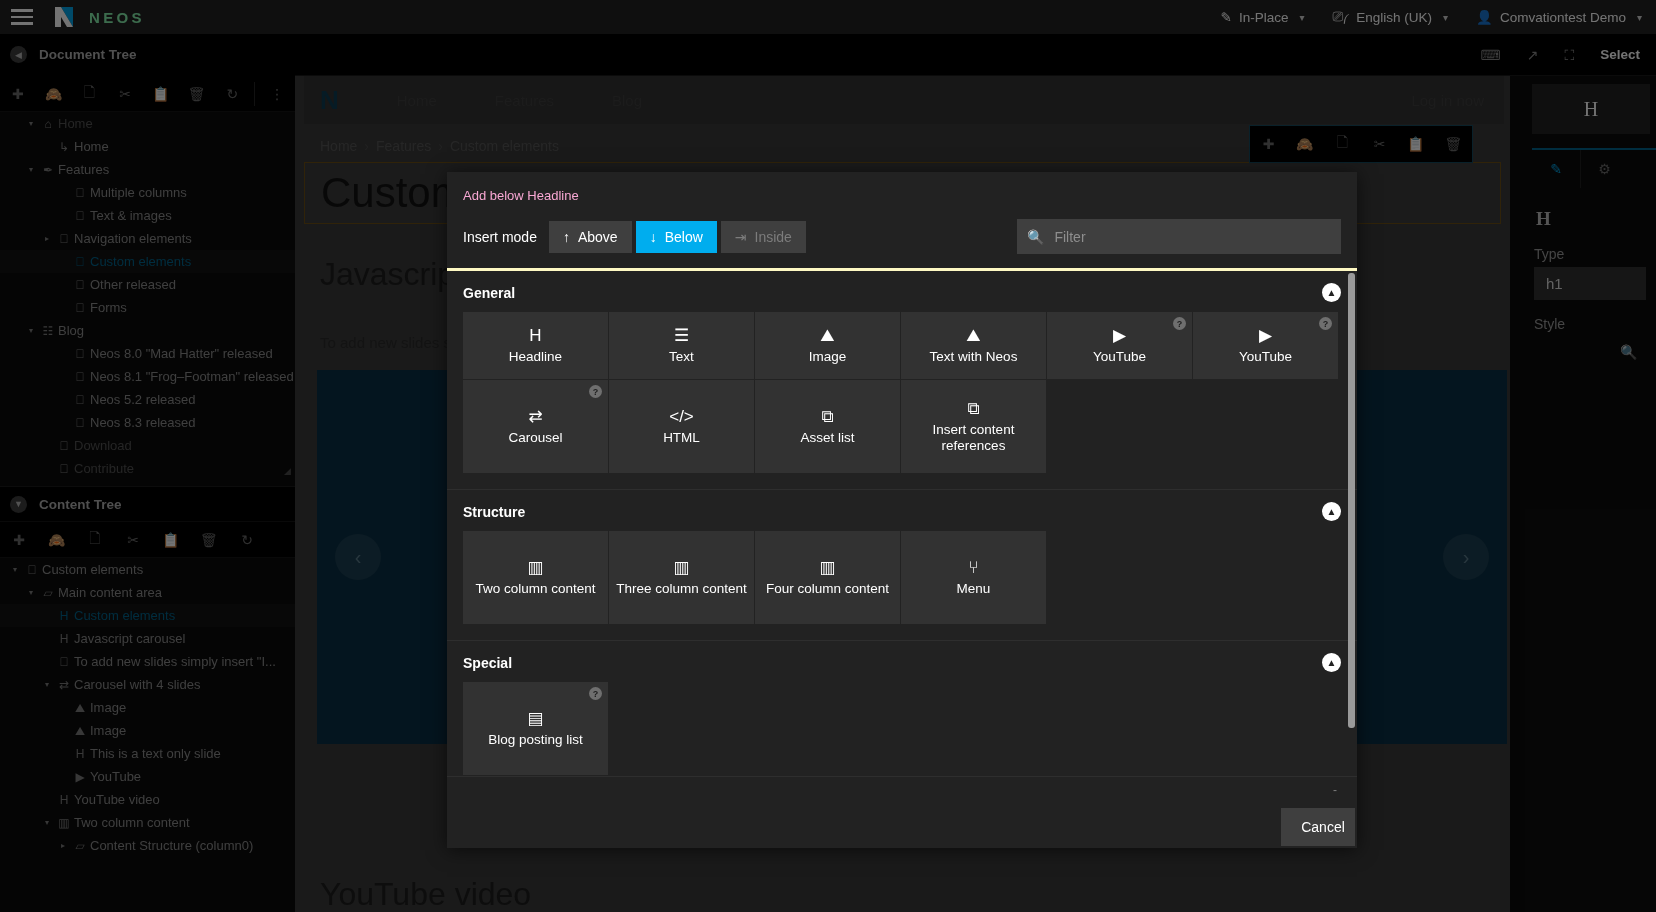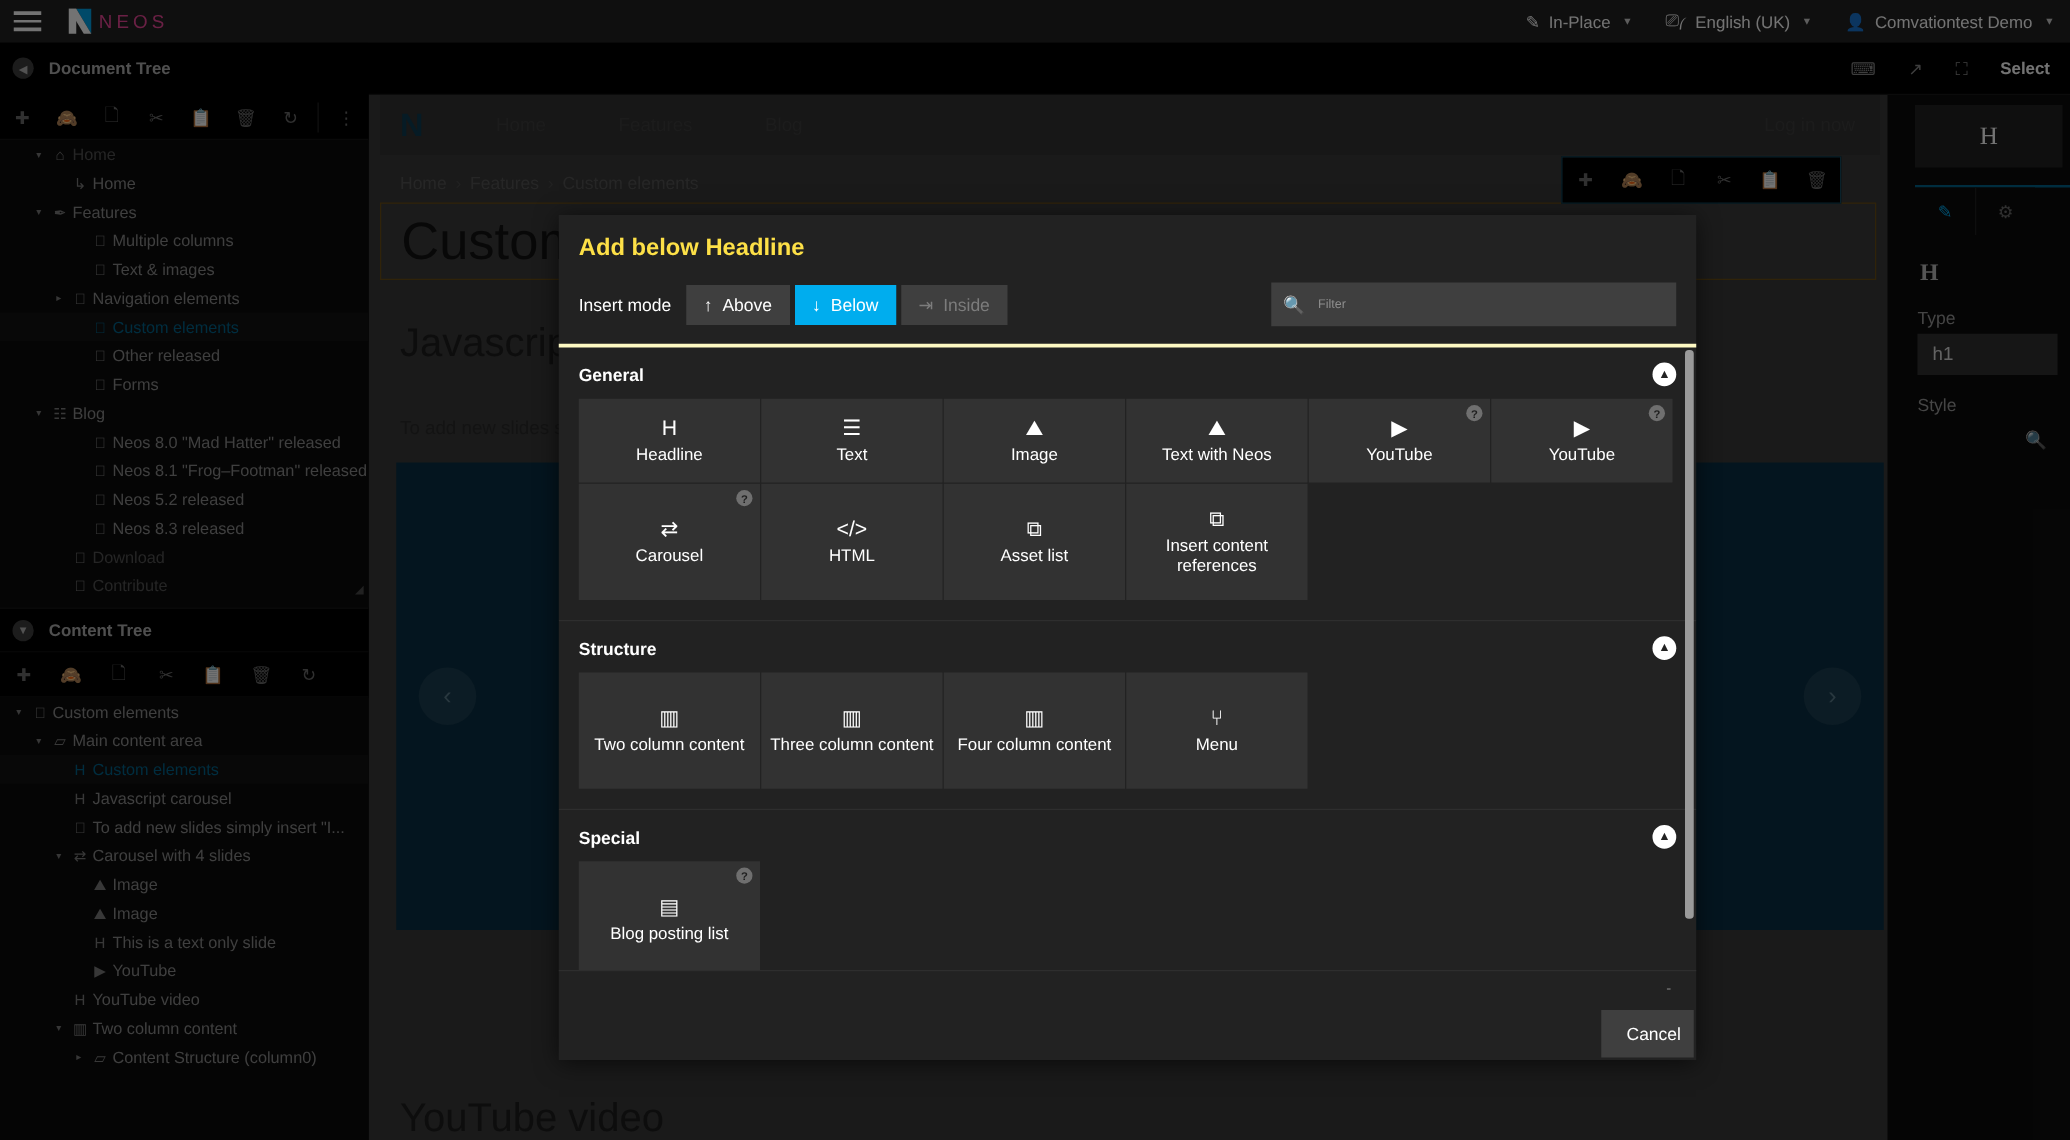--- a/index.html
+++ b/index.html
@@ -21,22 +21,22 @@
     width: 34px; height: 34px; display: flex; flex-direction: column;
     justify-content: center; align-items: center; gap: 4px;
     margin-left: 5px; cursor: pointer;
   }
   .burger span { display: block; width: 22px; height: 2.5px; background: #ffffff; }
   .neos-logo {
     margin-left: 14px; width: 26px; height: 24px; position: relative;
   }
   .neos-logo svg { display: block; }
   .neos-word {
-    color: #ec4899; font-size: 15px; letter-spacing: 3.3px;
-    font-weight: 400;
+    margin-left: 10px; color: #86efac; font-size: 15px; letter-spacing: 3.3px;
+    font-weight: 700;
   }
   .top-right { margin-left: auto; display: flex; align-items: center; height: 34px; }
   .tb-item {
     display: flex; align-items: center; gap: 7px; height: 34px;
     padding: 0 14px; color: #ffffff; font-size: 13.5px; cursor: pointer;
   }
   .tb-item .caret { font-size: 10px; color: #cfcfcf; margin-left: 4px; }
   .tb-pub {
     background: #00a338; color: #ffffff; height: 34px; display: flex;
     align-items: center; padding: 0 14px; font-size: 13.5px; cursor: pointer;
@@ -189,41 +189,41 @@
   #overlay {
     position: absolute; left: 0; top: 0; width: 1656px; height: 912px;
     background: rgba(0,0,0,0.55); z-index: 50;
   }
   #modal {
     position: absolute; left: 447px; top: 172px; width: 910px; height: 676px;
     background: #222222; z-index: 51; display: flex; flex-direction: column;
     box-shadow: 0 2px 18px rgba(0,0,0,.6);
   }
   #modal-head { padding: 16px 16px 0 16px; flex: 0 0 auto; }
-  #modal-title { color: #fde047; font-size: 19px; font-weight: 700; }
+  #modal-title { color: #f9a8d4; font-size: 13px; font-weight: 400; }
   #modal-controls {
     display: flex; align-items: center; padding: 16px 16px 14px 16px;
     flex: 0 0 auto;
   }
   #insert-mode-label { color: #ffffff; font-size: 14px; margin-right: 12px; }
   .mode-btn {
     height: 32px; display: flex; align-items: center; gap: 8px;
     padding: 0 14px; font-size: 14px; cursor: pointer; margin-right: 4px;
     background: #3f3f3f; color: #ffffff;
   }
   .mode-btn.active { background: #00adee; color: #ffffff; }
   .mode-btn.disabled { background: #3f3f3f; color: #7c7c7c; cursor: default; }
   #filter-wrap {
     margin-left: auto; width: 324px; height: 35px; background: #3f3f3f;
     display: flex; align-items: center; padding: 0 10px; gap: 10px;
   }
   #filter-wrap .mag { color: #d8d8d8; font-size: 14px; }
   #filter-input {
     background: transparent; border: none; outline: none; color: #ffffff;
-    font-size: 10px; width: 100%; font-family: "Liberation Sans", sans-serif;
+    font-size: 14px; width: 100%; font-family: "Liberation Sans", sans-serif;
   }
   #filter-input::placeholder { color: #8e8e8e; }
 
   #modal-body {
     flex: 1 1 auto; overflow: hidden; position: relative;
     border-top: 3px solid #fef9c3;
   }
   .group { border-bottom: 1px solid #2e2e2e; }
   .group-head {
     display: flex; align-items: center; padding: 12px 16px 10px 16px;

